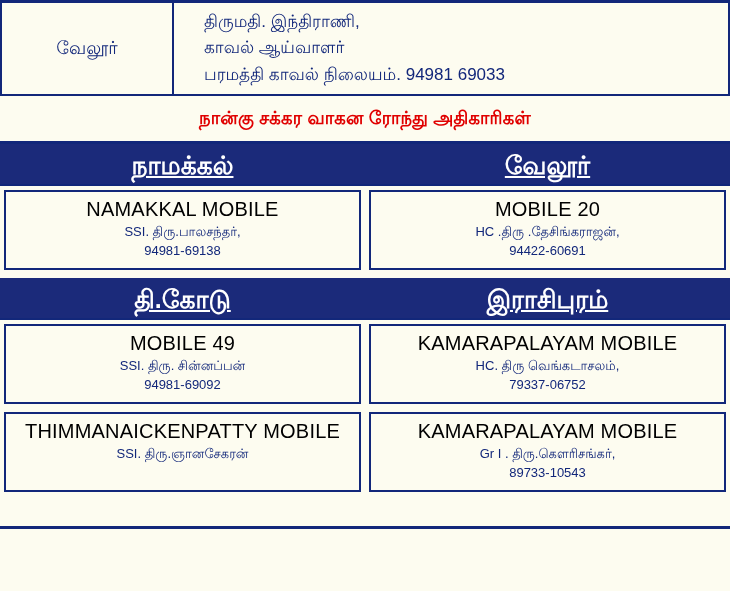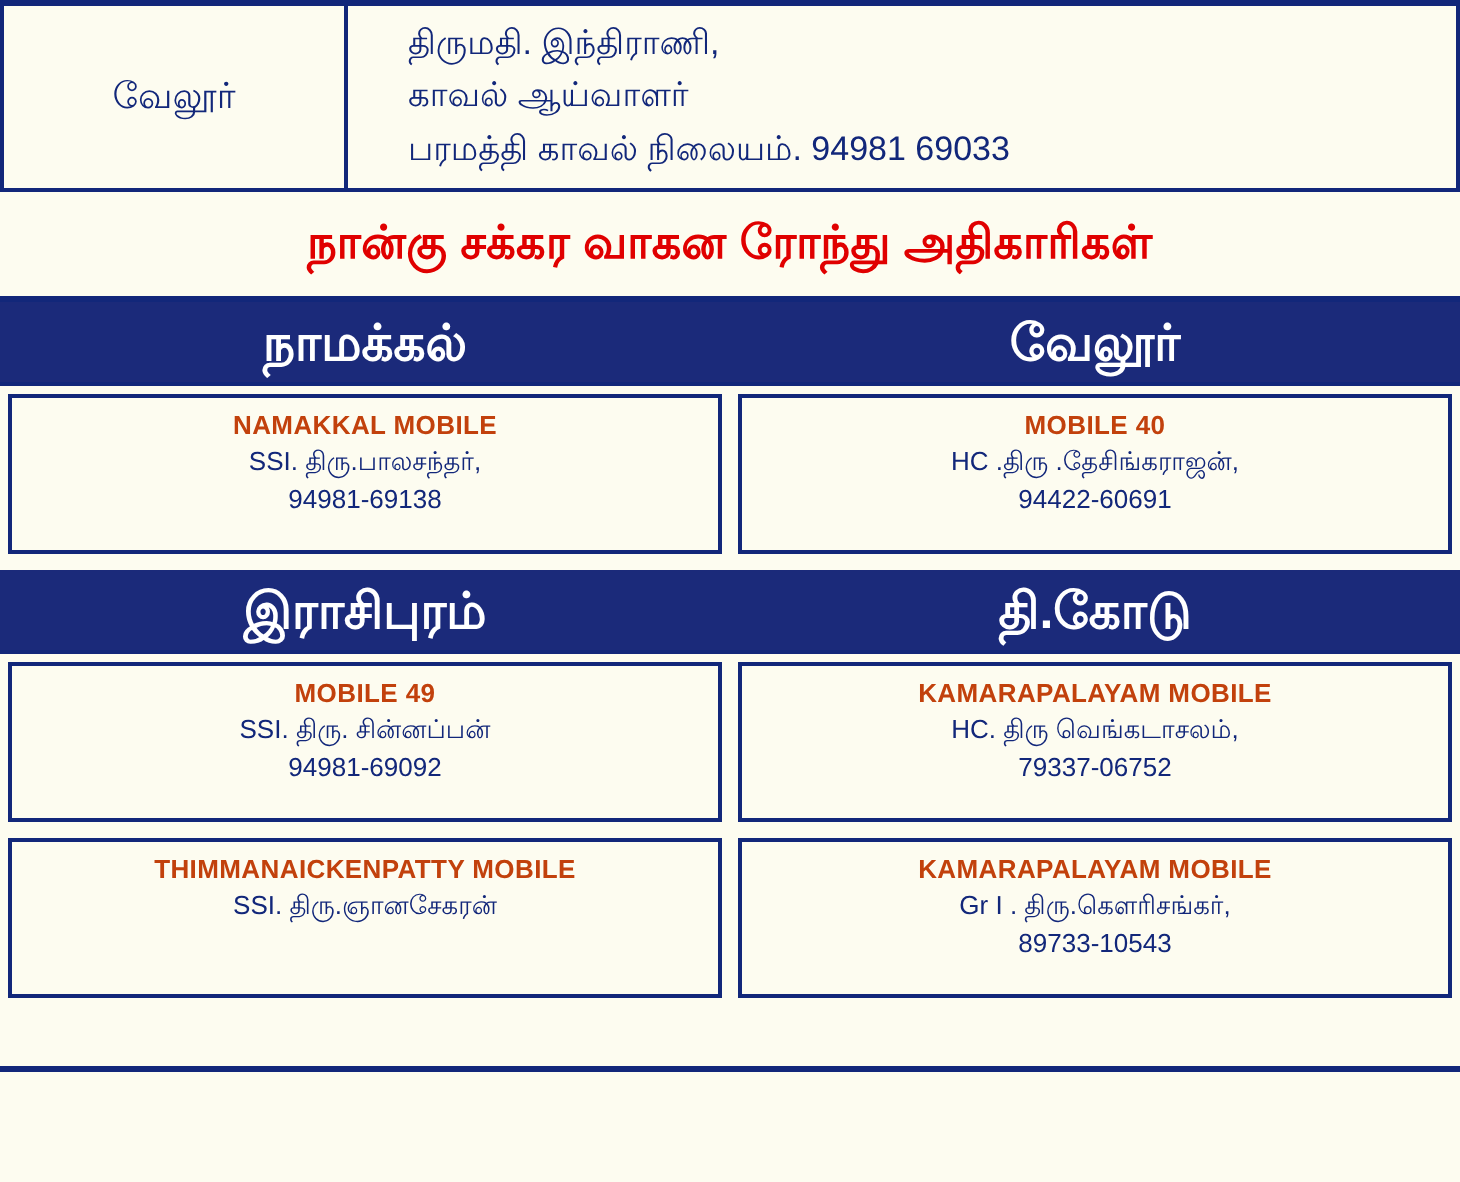--- a/index.html
+++ b/index.html
@@ -46,21 +46,21 @@
     text-align: left;
     font-size: 17px;
   }
   .top-table td.detail div { white-space: nowrap; margin-left: 20px; }
 
   
   .section-heading {
     text-align: center;
     color: #e00000;
     font-weight: bold;
-    font-size: 23px;
+    font-size: 18px;
     padding: 12px 0 10px 0;
     letter-spacing: 0.2px;
     border-bottom: 3px solid #12277a;
     background: #fdfcf0;
   }
 
   
   .banner-row {
     display: flex;
     width: 730px;
@@ -70,20 +70,21 @@
   }
   .banner-cell {
     flex: 1 1 50%;
     color: #ffffff;
     font-size: 25px;
     font-weight: bold;
     text-align: center;
     line-height: 42px;
     white-space: nowrap;
     overflow: hidden;
+    text-decoration: underline;
   }
 
   
   .card-grid {
     display: flex;
     width: 730px;
     background: #fdfcf0;
     padding: 4px 4px 0 4px;
     gap: 8px;
   }
@@ -94,23 +95,23 @@
     gap: 8px;
   }
   .card {
     border: 2px solid #12277a;
     background: #fdfcf0;
     text-align: center;
     padding: 6px 4px 8px 4px;
     min-height: 80px;
   }
   .card .line1 {
-    font-weight: bold;
-    font-size: 13px;
-    color: #c2410c;
+    font-weight: normal;
+    font-size: 20px;
+    color: #000000;
     letter-spacing: 0.2px;
     margin-bottom: 3px;
     white-space: nowrap;
   }
   .card .line2 {
     font-size: 13px;
     color: #12277a;
     margin-bottom: 2px;
     white-space: nowrap;
   }
@@ -155,32 +156,32 @@
   <div class="card-grid">
     <div class="card-col">
       <div class="card">
         <div class="line1">NAMAKKAL MOBILE</div>
         <div class="line2">SSI. திரு.பாலசந்தர்,</div>
         <div class="line3">94981-69138</div>
       </div>
     </div>
     <div class="card-col">
       <div class="card">
-        <div class="line1">MOBILE 40</div>
+        <div class="line1">MOBILE 20</div>
         <div class="line2">HC .திரு .தேசிங்கராஜன்,</div>
         <div class="line3">94422-60691</div>
       </div>
     </div>
   </div>
 
   <div class="grid-gap"></div>
 
   <div class="banner-row">
+    <div class="banner-cell">தி.கோடு</div>
     <div class="banner-cell">இராசிபுரம்</div>
-    <div class="banner-cell">தி.கோடு</div>
   </div>
 
   <div class="card-grid">
     <div class="card-col">
       <div class="card">
         <div class="line1">MOBILE 49</div>
         <div class="line2">SSI. திரு. சின்னப்பன்</div>
         <div class="line3">94981-69092</div>
       </div>
       <div class="card">

